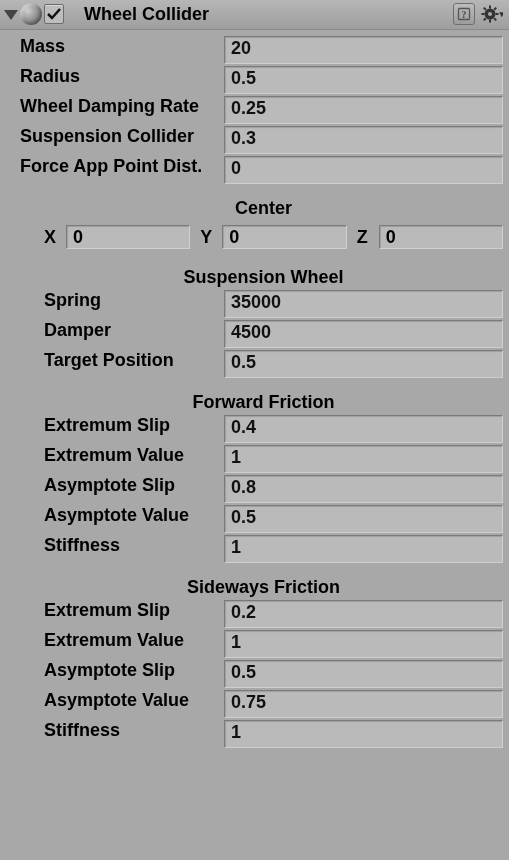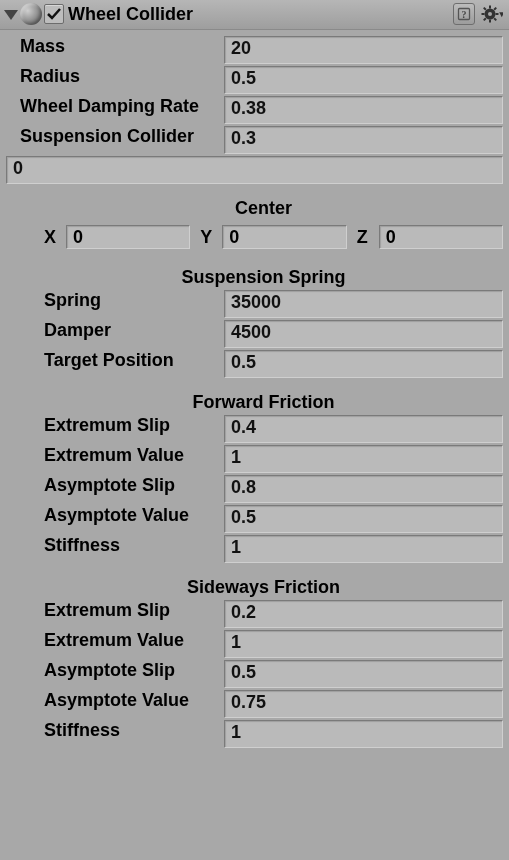--- a/index.html
+++ b/index.html
@@ -45,21 +45,21 @@
   .chk {
     width: 20px; height: 20px;
     background: #bdbdbd;
     border: 1px solid #6c6c6c;
     border-radius: 2px;
     box-shadow: inset 0 1px 0 rgba(255,255,255,.4);
     display: flex; align-items: center; justify-content: center;
   }
   .chk svg { display: block; }
   .title {
-    margin-left: 2px;
+    margin-left: 18px;
     flex: 1;
     white-space: nowrap;
     overflow: hidden;
   }
   .help-icon {
     width: 22px; height: 22px;
     border: 1px solid #6e6e6e;
     background: linear-gradient(#bcbcbc,#9c9c9c);
     border-radius: 3px;
     display: flex; align-items: center; justify-content: center;
@@ -172,43 +172,44 @@
     <div class="row">
       <div class="lbl">Mass</div>
       <div class="fld">20</div>
     </div>
     <div class="row">
       <div class="lbl">Radius</div>
       <div class="fld">0.5</div>
     </div>
     <div class="row">
       <div class="lbl">Wheel Damping Rate</div>
-      <div class="fld">0.38</div>
+      <div class="fld">0.25</div>
     </div>
     <div class="row">
       <div class="lbl">Suspension Collider</div>
       <div class="fld">0.3</div>
     </div>
     <div class="row">
+      <div class="lbl">Force App Point Dist.</div>
       <div class="fld">0</div>
     </div>
 
     <div class="section-hdr">Center</div>
     <div class="vrow">
       <div class="vlab">X</div>
       <div class="vfld">0</div>
       <div class="vgap"></div>
       <div class="vlab">Y</div>
       <div class="vfld">0</div>
       <div class="vgap"></div>
       <div class="vlab">Z</div>
       <div class="vfld">0</div>
     </div>
 
-    <div class="section-hdr">Suspension Spring</div>
+    <div class="section-hdr">Suspension Wheel</div>
     <div class="row">
       <div class="lbl ind">Spring</div>
       <div class="fld">35000</div>
     </div>
     <div class="row">
       <div class="lbl ind">Damper</div>
       <div class="fld">4500</div>
     </div>
     <div class="row">
       <div class="lbl ind">Target Position</div>

